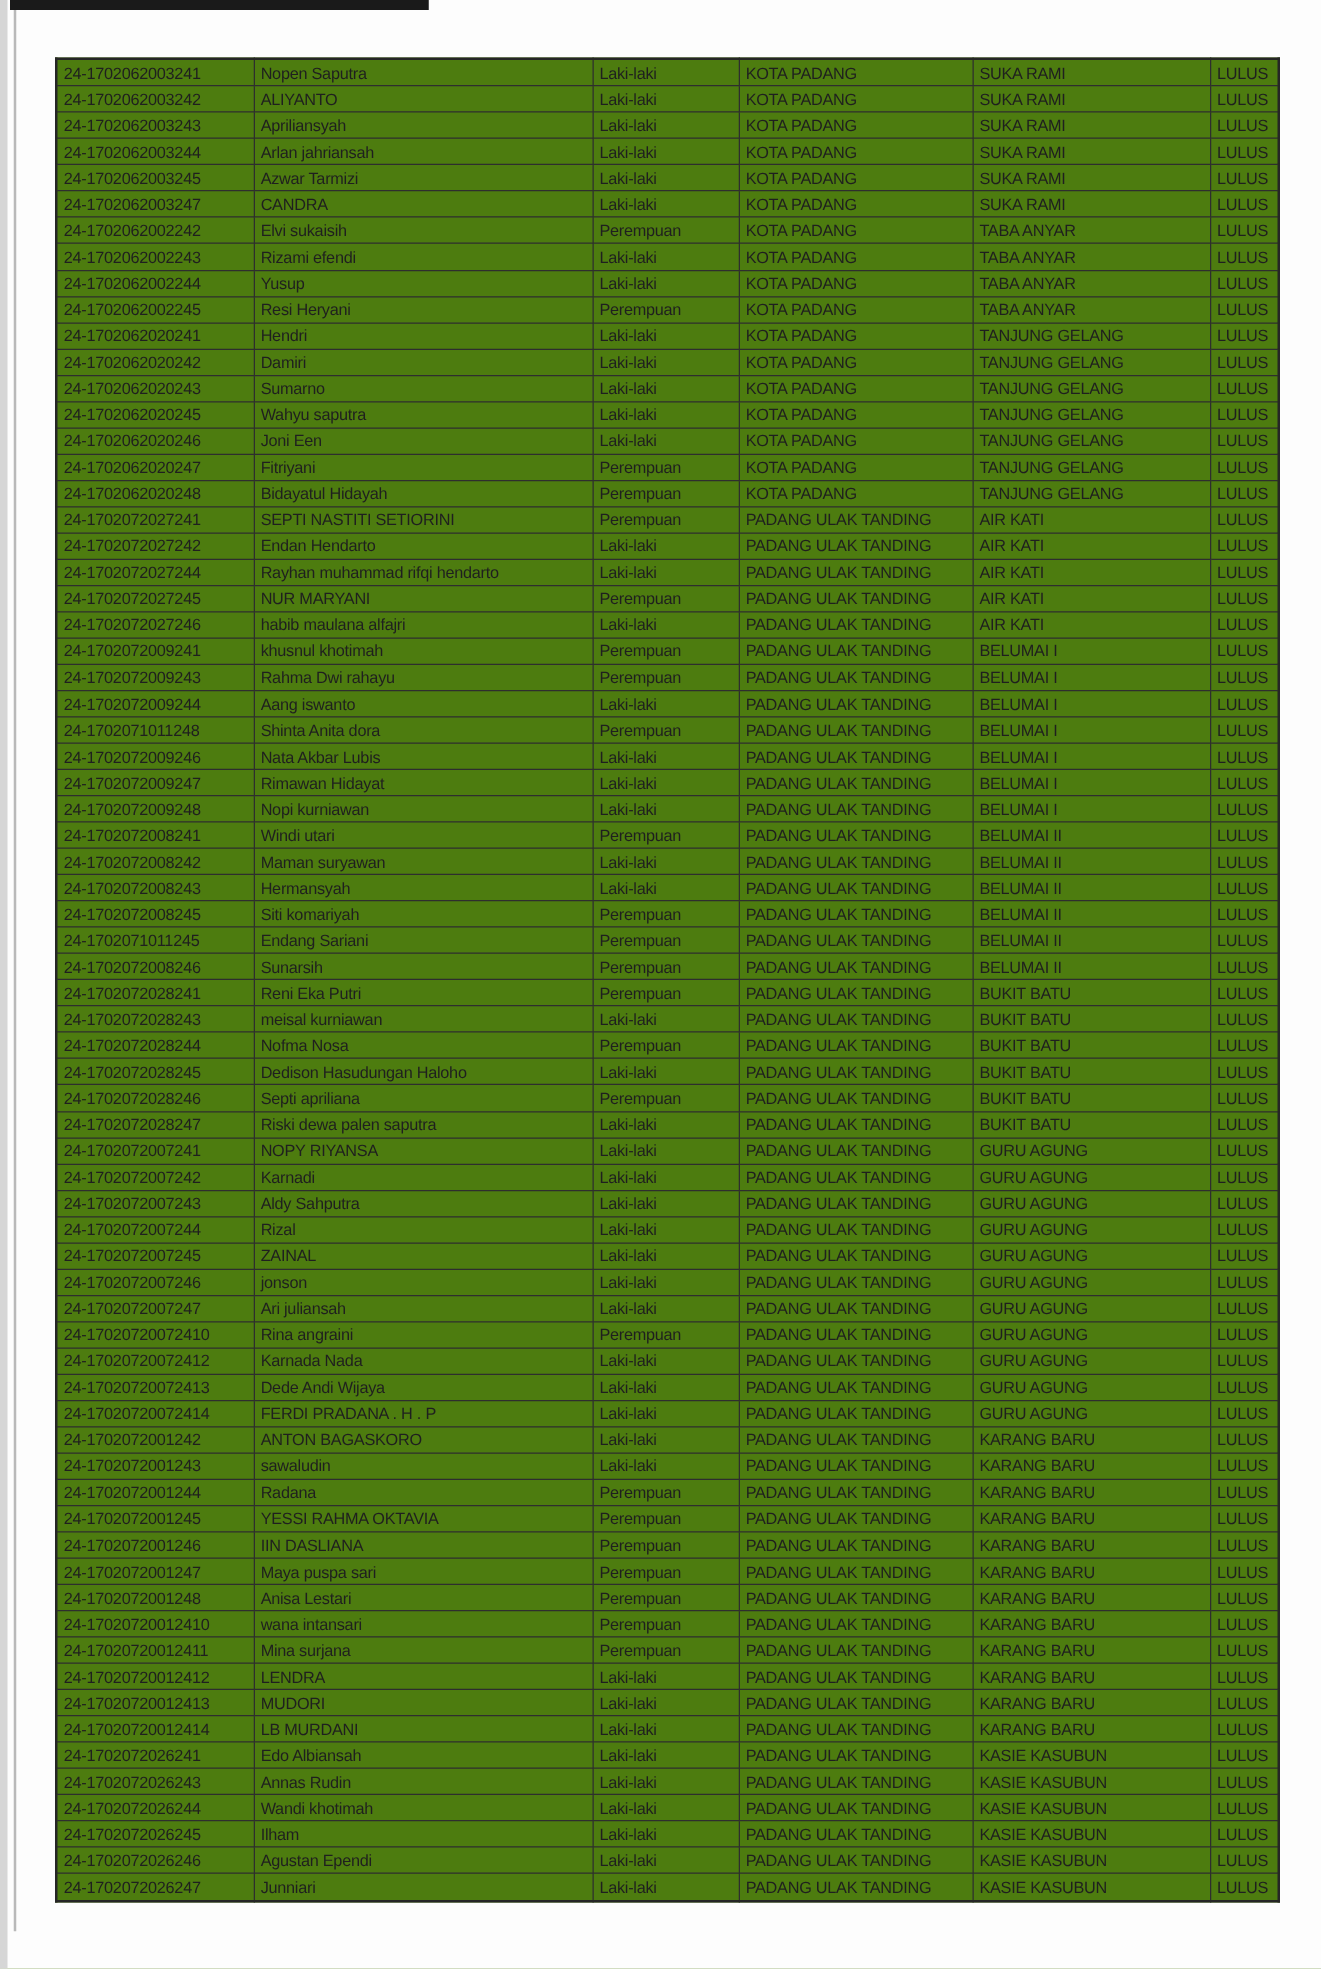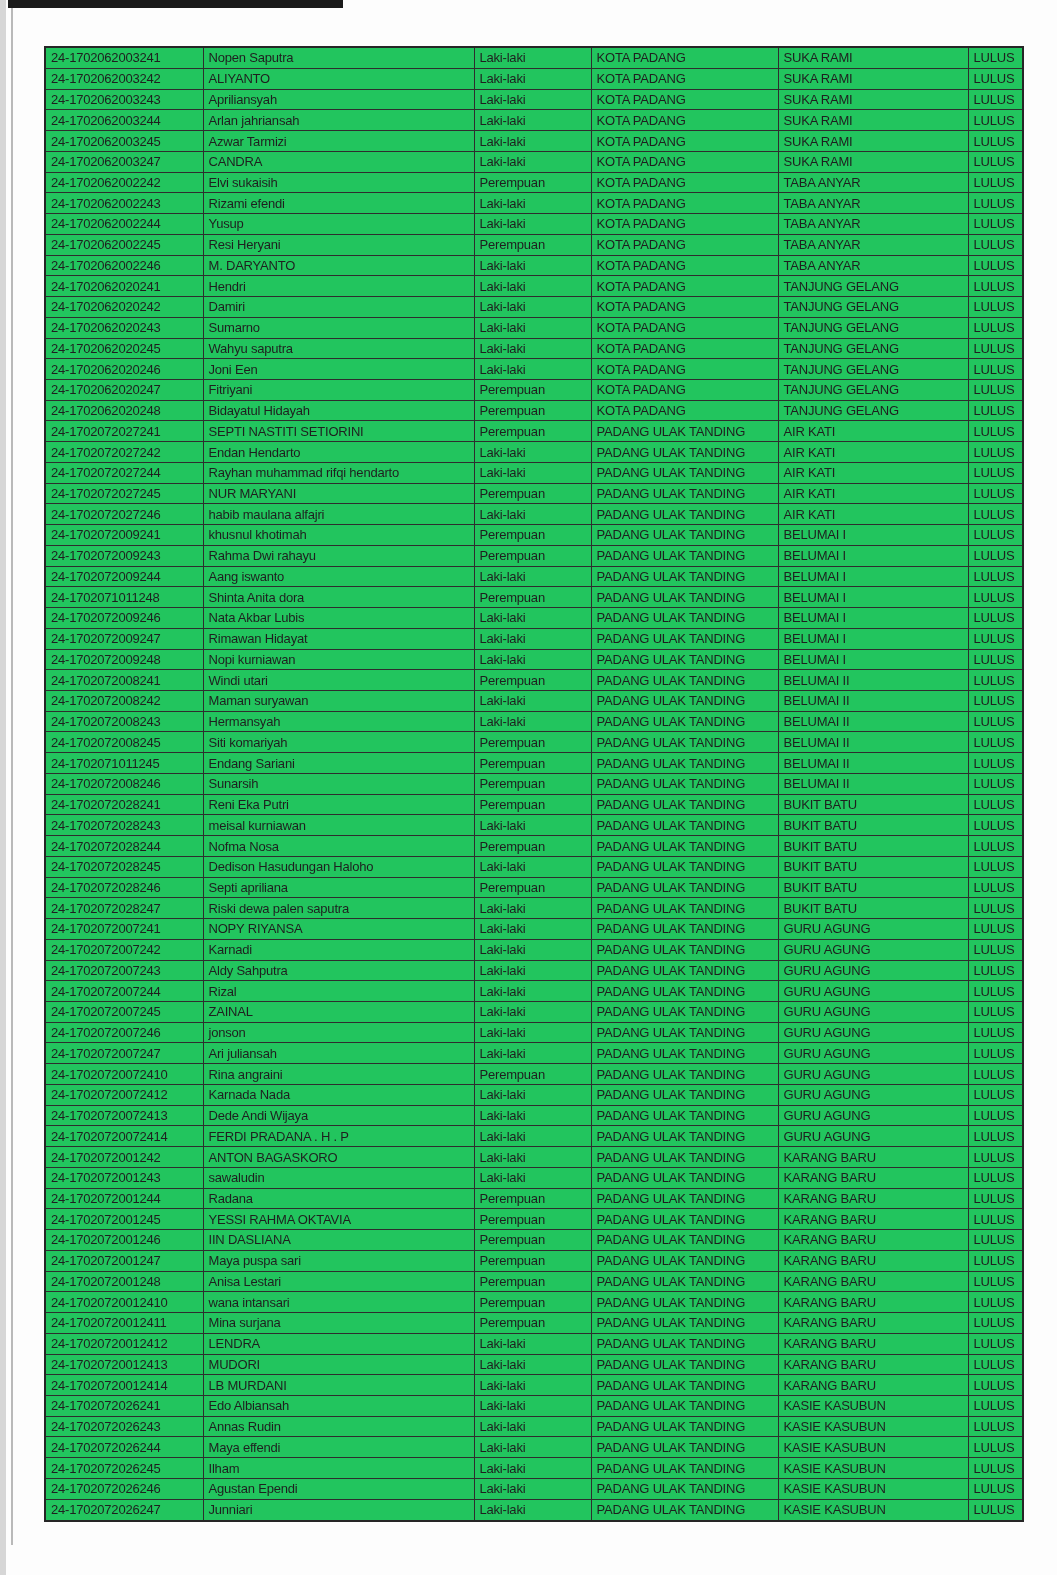--- a/index.html
+++ b/index.html
@@ -35,21 +35,21 @@
   }
   
   table.results {
     position: absolute;
     left: 44px;
     top: 46px;
     width: 978px;
     height: 1476px;
     border-collapse: collapse;
     table-layout: fixed;
-    background: #22c55e;
+    background: #4d7c0f;
   }
   table.results td {
     border: 1px solid #2e2e2e;
     font-size: 13px;
     line-height: 13px;
     color: #1f1f1f;
     padding: 0 3px 0 5px;
     vertical-align: middle;
     white-space: nowrap;
     overflow: hidden;
@@ -156,28 +156,20 @@
       </tr>
       <tr>
         <td>24-1702062002245</td>
         <td>Resi Heryani</td>
         <td>Perempuan</td>
         <td>KOTA PADANG</td>
         <td>TABA ANYAR</td>
         <td>LULUS</td>
       </tr>
       <tr>
-        <td>24-1702062002246</td>
-        <td>M. DARYANTO</td>
-        <td>Laki-laki</td>
-        <td>KOTA PADANG</td>
-        <td>TABA ANYAR</td>
-        <td>LULUS</td>
-      </tr>
-      <tr>
         <td>24-1702062020241</td>
         <td>Hendri</td>
         <td>Laki-laki</td>
         <td>KOTA PADANG</td>
         <td>TANJUNG GELANG</td>
         <td>LULUS</td>
       </tr>
       <tr>
         <td>24-1702062020242</td>
         <td>Damiri</td>
@@ -613,21 +605,21 @@
       <tr>
         <td>24-1702072026243</td>
         <td>Annas Rudin</td>
         <td>Laki-laki</td>
         <td>PADANG ULAK TANDING</td>
         <td>KASIE KASUBUN</td>
         <td>LULUS</td>
       </tr>
       <tr>
         <td>24-1702072026244</td>
-        <td>Maya effendi</td>
+        <td>Wandi khotimah</td>
         <td>Laki-laki</td>
         <td>PADANG ULAK TANDING</td>
         <td>KASIE KASUBUN</td>
         <td>LULUS</td>
       </tr>
       <tr>
         <td>24-1702072026245</td>
         <td>Ilham</td>
         <td>Laki-laki</td>
         <td>PADANG ULAK TANDING</td>

